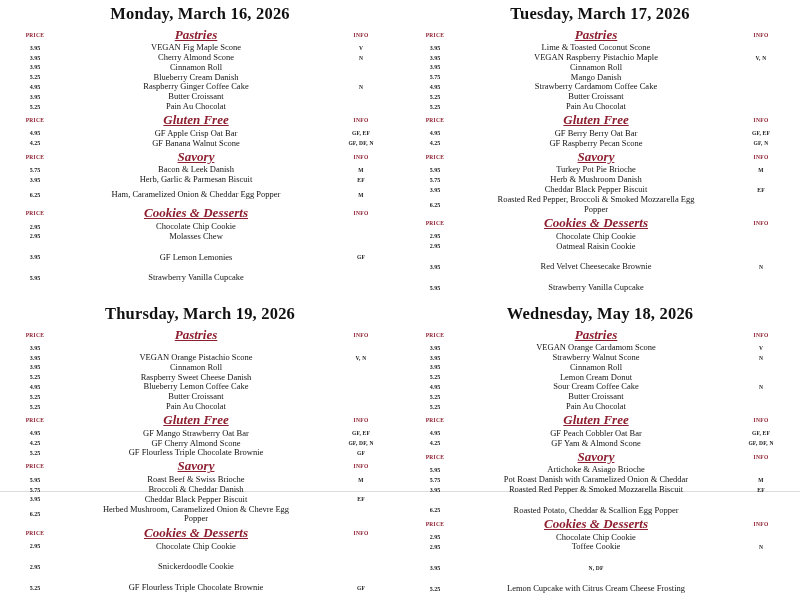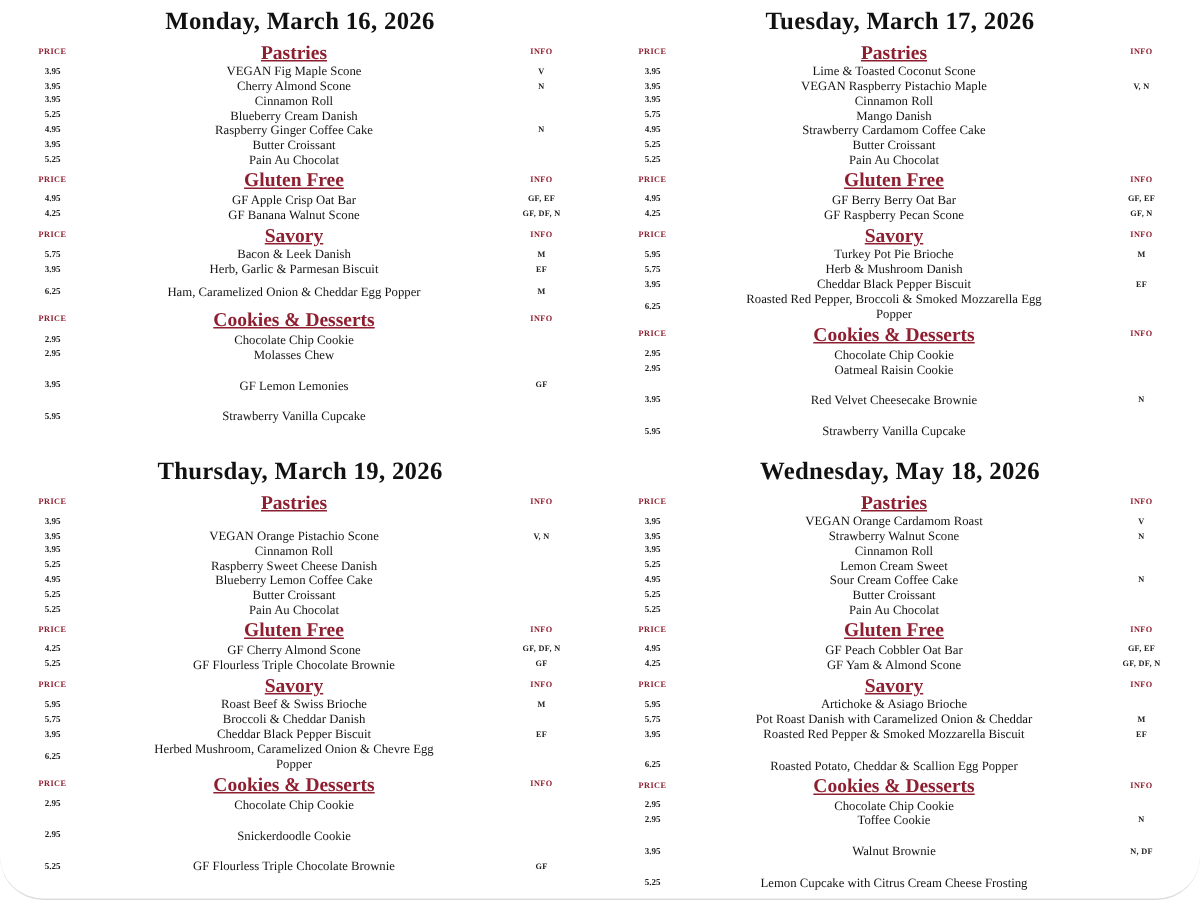--- a/index.html
+++ b/index.html
@@ -5,25 +5,24 @@
   * { box-sizing: border-box; }
   html, body { margin: 0; padding: 0; }
   body {
     width: 800px; height: 600px; overflow: hidden;
     background: var(--paper, #ffffff);
     color: var(--ink, #111111);
     font-family: "Liberation Serif", "DejaVu Serif", serif;
   }
   .grid {
     display: grid;
-    width: 800px; height: 600px;
+    width: 800px; height: 492px;
     grid-template-columns: 400px 400px;
     grid-template-rows: 300px 300px;
     border-bottom: 1px solid #dcdcdc;
-    border-radius: 29px;
   }
   .day { padding: 4px 10px 0 10px; overflow: hidden; }
   .day-title {
     margin: 0 0 2px 0;
     text-align: center;
     font-size: 16.5px;
     font-weight: bold;
     letter-spacing: 0.2px;
     color: var(--ink, #111111);
   }
@@ -41,20 +40,21 @@
     font-weight: bold;
     letter-spacing: 0.3px;
     color: var(--accent, #8e1f30);
     text-align: center;
   }
   .section-title {
     margin: 0;
     text-align: center;
     font-size: 13px;
     font-weight: bold;
+    font-style: italic;
     text-decoration: underline;
     color: var(--accent, #8e1f30);
   }
   .price {
     font-size: 6px;
     font-weight: bold;
     color: #222222;
     text-align: center;
   }
   .name {
@@ -331,20 +331,25 @@
         <span class="price">5.25</span>
         <span class="name">Pain Au Chocolat</span>
         <span class="info"></span>
       </div>
       <div class="row header-row">
         <span class="col-label">PRICE</span>
         <h2 class="section-title">Gluten Free</h2>
         <span class="col-label">INFO</span>
       </div>
       <div class="row item-row">
+        <span class="price">4.95</span>
+        <span class="name">GF Mango Strawberry Oat Bar</span>
+        <span class="info">GF, EF</span>
+      </div>
+      <div class="row item-row">
         <span class="price">4.25</span>
         <span class="name">GF Cherry Almond Scone</span>
         <span class="info">GF, DF, N</span>
       </div>
       <div class="row item-row">
         <span class="price">5.25</span>
         <span class="name">GF Flourless Triple Chocolate Brownie</span>
         <span class="info">GF</span>
       </div>
       <div class="row header-row">
@@ -397,36 +402,36 @@
     </section>
     <section class="day pos-bottom-right">
       <h1 class="day-title">Wednesday, May 18, 2026</h1>
       <div class="row header-row">
         <span class="col-label">PRICE</span>
         <h2 class="section-title">Pastries</h2>
         <span class="col-label">INFO</span>
       </div>
       <div class="row item-row">
         <span class="price">3.95</span>
-        <span class="name">VEGAN Orange Cardamom Roast</span>
+        <span class="name">VEGAN Orange Cardamom Scone</span>
         <span class="info">V</span>
       </div>
       <div class="row item-row">
         <span class="price">3.95</span>
         <span class="name">Strawberry Walnut Scone</span>
         <span class="info">N</span>
       </div>
       <div class="row item-row">
         <span class="price">3.95</span>
         <span class="name">Cinnamon Roll</span>
         <span class="info"></span>
       </div>
       <div class="row item-row">
         <span class="price">5.25</span>
-        <span class="name">Lemon Cream Sweet</span>
+        <span class="name">Lemon Cream Donut</span>
         <span class="info"></span>
       </div>
       <div class="row item-row">
         <span class="price">4.95</span>
         <span class="name">Sour Cream Coffee Cake</span>
         <span class="info">N</span>
       </div>
       <div class="row item-row">
         <span class="price">5.25</span>
         <span class="name">Butter Croissant</span>
@@ -489,21 +494,20 @@
         <span class="info"></span>
       </div>
       <div class="row item-row">
         <span class="price">2.95</span>
         <span class="name">Toffee Cookie</span>
         <span class="info">N</span>
       </div>
       <div class="row spacer-row"></div>
       <div class="row item-row">
         <span class="price">3.95</span>
-        <span class="name">Walnut Brownie</span>
         <span class="info">N, DF</span>
       </div>
       <div class="row spacer-row"></div>
       <div class="row item-row">
         <span class="price">5.25</span>
         <span class="name">Lemon Cupcake with Citrus Cream Cheese Frosting</span>
         <span class="info"></span>
       </div>
     </section>
   </main>

